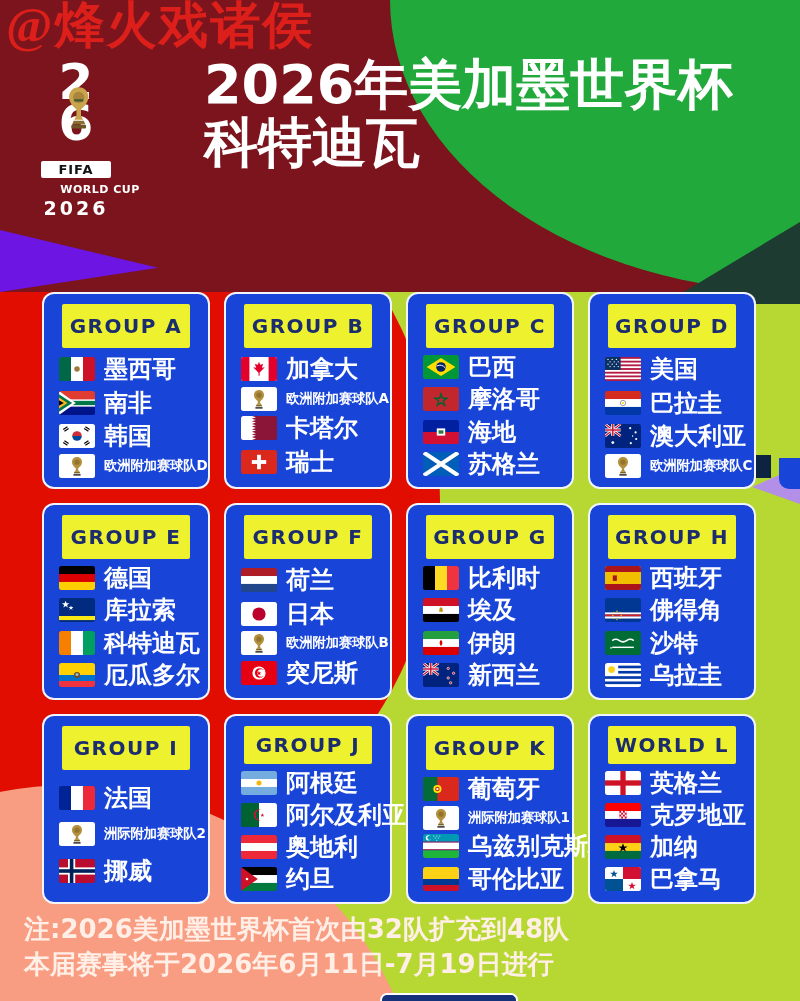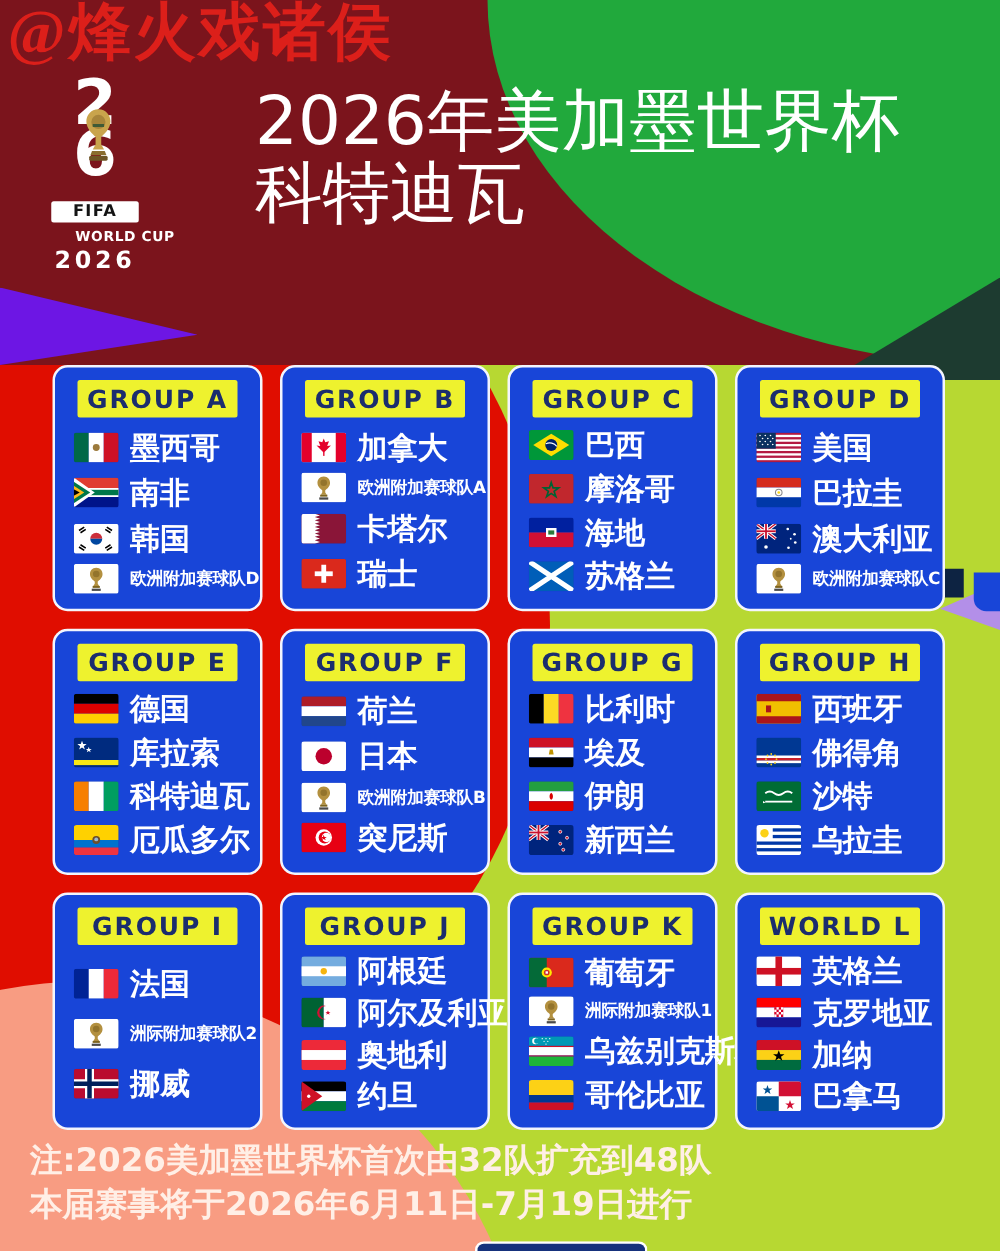--- a/index.html
+++ b/index.html
@@ -40,31 +40,31 @@
   .logo{position:absolute;left:38px;top:62px;width:76px;display:flex;flex-direction:column;align-items:center;}
   .logo-26{position:relative;width:70px;height:96px;text-align:center;}
   .logo-digit{display:block;font-size:50px;line-height:0.82;font-weight:900;color:#fff;letter-spacing:0;}
   .logo-trophy{position:absolute;left:50%;top:2px;transform:translateX(-42%);height:92px;width:34px;}
   .logo-fifa{margin-top:3px;background:#fff;color:#141414;font-weight:800;font-size:13px;
              letter-spacing:1px;padding:1px 17px;border-radius:2px;}
   .logo-wc{margin-top:5px;color:#fff;font-weight:800;font-size:11px;letter-spacing:0.5px;white-space:nowrap;margin-left:48px;}
   .logo-year{margin-top:1px;color:#fff;font-weight:900;font-size:19px;letter-spacing:3px;}
 
   
-  .title{position:absolute;left:204px;top:68px;color:#fff;font-weight:400;line-height:1.07;}
+  .title{position:absolute;left:204px;top:56px;color:#fff;font-weight:700;line-height:1.07;}
   .title .t1{font-size:54px;display:block;}
   .title .t2{font-size:54px;display:block;}
 
   
   .groups-grid{position:absolute;left:42px;top:292px;display:grid;
                grid-template-columns:repeat(4,168px);grid-template-rows:197px 197px 190px;
                column-gap:14px;row-gap:14px;}
   .group-card{background:var(--card-blue);border:2px solid rgba(255,255,255,.95);
               border-radius:12px;display:flex;flex-direction:column;padding:10px 10px 7px;}
-  .group-header{height:30px;margin:0 8px;background:var(--header-yellow);display:flex;
+  .group-header{height:44px;margin:0 8px;background:var(--header-yellow);display:flex;
                 align-items:center;justify-content:center;border-radius:2px;}
   .group-header span{font-size:20px;font-weight:800;letter-spacing:1.5px;color:var(--header-text);}
   .team-list{list-style:none;flex:1;display:flex;flex-direction:column;justify-content:space-evenly;
              padding:3px 0 0 5px;}
   .team-row{display:flex;align-items:center;gap:9px;}
   .flag{width:36px;height:24px;border-radius:2.5px;overflow:hidden;flex:none;display:block;
         box-shadow:0 0 0 0.5px rgba(0,0,0,0.12) inset;}
   .flag svg{display:block;width:36px;height:24px;}
   .team-label{font-size:24px;font-weight:700;color:#fff;white-space:nowrap;}
   .team-label.sm{font-size:13.5px;letter-spacing:-0.3px;}

